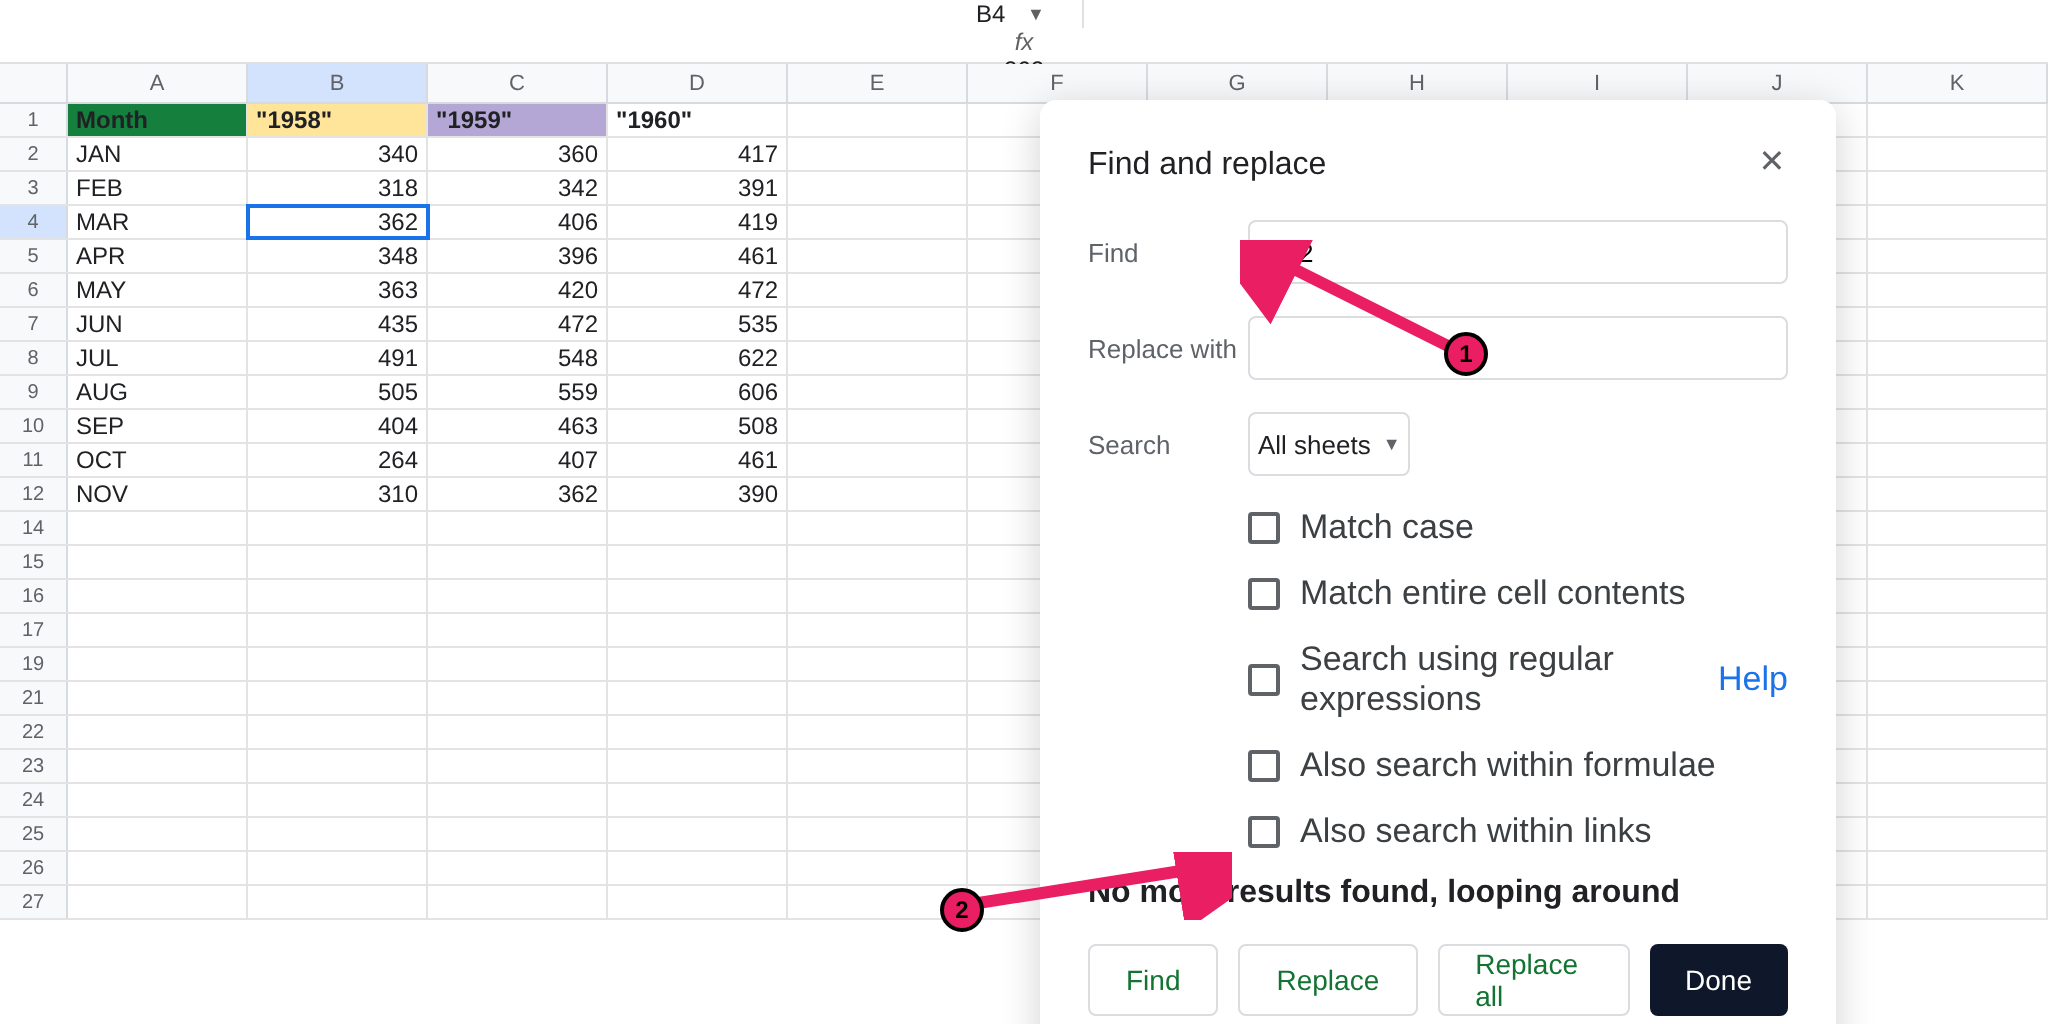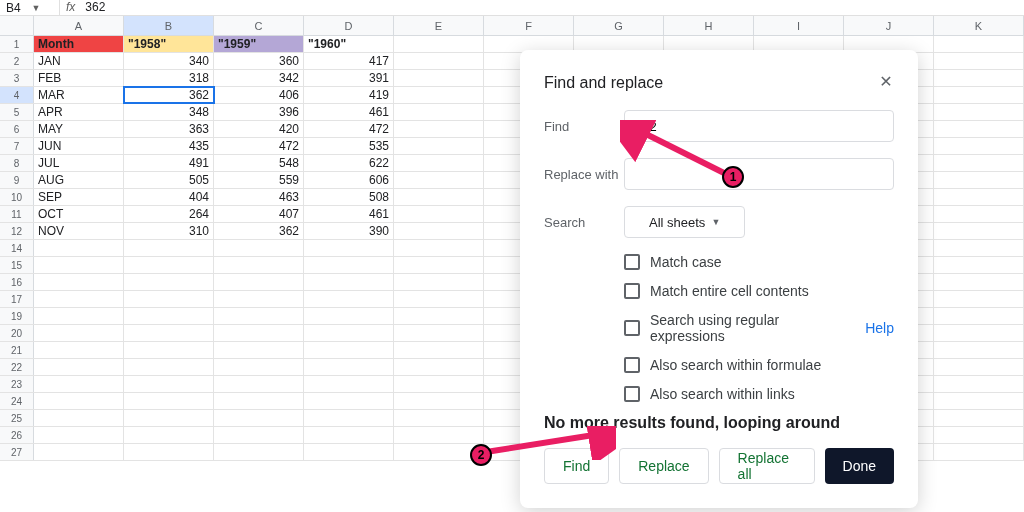--- a/index.html
+++ b/index.html
@@ -1,54 +1,54 @@
 <!DOCTYPE html>
 <html><head>
 <meta charset="utf-8">
 <style>
   * { box-sizing: border-box; margin: 0; padding: 0; }
   body { font-family: Arial, sans-serif; font-size: 13px; color: #202124; background: #fff; overflow: hidden; width: 1024px; height: 512px; position: relative; }
 
   
-  .formula-bar { display: flex; align-items: flex-start; height: 16px; border-bottom: 1px solid #e0e0e0; background: #fff; font-size: 12px; }
+  .formula-bar { display: flex; align-items: center; height: 32px; border-bottom: 1px solid #e0e0e0; background: #fff; font-size: 12px; flex-direction: column; }
   .name-box { width: 60px; padding: 0 6px; display: flex; align-items: center; gap: 4px; border-right: 1px solid #e0e0e0; height: 100%; }
   .name-box span { flex: 1; }
   .name-box .arrow { font-size: 9px; color: #616161; }
   .fx { padding: 0 6px; color: #616161; font-style: italic; }
   .formula-val { padding: 0 4px; }
 
   
   .sheet { position: relative; }
   .col-headers { display: flex; height: 20px; background: #f8f9fa; border-bottom: 1px solid #d7dbdf; }
   .row-hdr-spacer { width: 34px; border-right: 1px solid #d7dbdf; }
   .col-hdr { width: 90px; text-align: center; font-size: 11px; color: #5f6368; line-height: 20px; border-right: 1px solid #d7dbdf; }
   .col-hdr.sel { background: #d3e3fd; }
   .rows { }
   .row { display: flex; height: 17px; border-bottom: 1px solid #e3e3e3; }
   .row-num { width: 34px; text-align: center; font-size: 10px; color: #5f6368; line-height: 17px; background: #f8f9fa; border-right: 1px solid #d7dbdf; }
   .row-num.sel { background: #d3e3fd; }
   .cell { width: 90px; border-right: 1px solid #e3e3e3; padding: 0 4px; line-height: 17px; font-size: 12px; overflow: hidden; white-space: nowrap; }
   .cell.num { text-align: right; }
   .cell.bold { font-weight: bold; }
-  .hdr-month { background: #ef4444; font-weight: bold; }
+  .hdr-month { background: #15803d; font-weight: bold; }
   .hdr-1958 { background: #ffe599; font-weight: bold; }
   .hdr-1959 { background: #b4a7d6; font-weight: bold; }
   .hdr-1960 { font-weight: bold; }
   .cell.selected { outline: 2px solid #1a73e8; outline-offset: -1px; position: relative; z-index: 2; }
 
   
   .dialog { position: absolute; left: 520px; top: 50px; width: 398px; background: #fff; border-radius: 8px; box-shadow: 0 4px 20px rgba(0,0,0,0.18); padding: 24px; font-family: 'Google Sans', Arial, sans-serif; }
   .dialog-title { font-size: 16px; font-weight: 400; color: #202124; margin-bottom: 18px; }
   .close-x { position: absolute; top: 22px; right: 22px; font-size: 16px; color: #5f6368; cursor: pointer; width: 20px; height: 20px; text-align: center; line-height: 20px; }
   .field-row { display: flex; align-items: center; margin-bottom: 16px; }
   .field-label { width: 80px; font-size: 13px; color: #5f6368; }
   .field-input { flex: 1; height: 32px; border: 1px solid #dadce0; border-radius: 4px; padding: 0 10px; font-size: 13px; outline: none; }
-  .field-dropdown { display: inline-flex; align-items: center; gap: 6px; height: 32px; border: 1px solid #dadce0; border-radius: 4px; padding: 0 24px; font-size: 13px; color: #202124; cursor: pointer; }
+  .field-dropdown { display: inline-flex; align-items: center; gap: 6px; height: 32px; border: 1px solid #dadce0; border-radius: 4px; padding: 0 4px; font-size: 13px; color: #202124; cursor: pointer; }
   .field-dropdown .caret { font-size: 9px; color: #5f6368; }
-  .chk-row { display: flex; align-items: center; margin: 13px 0 12px 80px; gap: 10px; font-size: 14px; color: #3c4043; }
+  .chk-row { display: flex; align-items: center; margin: 13px 0 12px 80px; gap: 10px; font-size: 17px; color: #3c4043; }
   .chkbox { width: 16px; height: 16px; border: 2px solid #5f6368; border-radius: 2px; flex-shrink: 0; }
   .help-link { color: #1a73e8; margin-left: 6px; text-decoration: none; }
   .status-msg { font-weight: bold; font-size: 16px; margin: 4px 0 16px 0; color: #202124; }
   .btn-row { display: flex; gap: 10px; justify-content: flex-end; }
   .btn { height: 36px; padding: 0 18px; border-radius: 4px; font-size: 14px; font-family: 'Google Sans', Arial; cursor: pointer; display: inline-flex; align-items: center; justify-content: center; }
   .btn-outline { border: 1px solid #dadce0; background: #fff; color: #137333; }
   .btn-primary { background: #0f172a; color: #fff; border: none; font-weight: 500; }
 
   
   .marker { position: absolute; width: 22px; height: 22px; border-radius: 50%; background: #e91e63; border: 2px solid #000; color: #000; font-weight: bold; font-size: 12px; display: flex; align-items: center; justify-content: center; z-index: 20; }
@@ -314,34 +314,20 @@
         <div class="cell "></div>
         <div class="cell "></div>
         <div class="cell "></div>
         <div class="cell "></div>
         <div class="cell "></div>
         <div class="cell "></div>
         <div class="cell "></div>
         <div class="cell "></div>
       </div>
       <div class="row">
-        <div class="row-num">20</div>
-        <div class="cell "></div>
-        <div class="cell "></div>
-        <div class="cell "></div>
-        <div class="cell "></div>
-        <div class="cell "></div>
-        <div class="cell "></div>
-        <div class="cell "></div>
-        <div class="cell "></div>
-        <div class="cell "></div>
-        <div class="cell "></div>
-        <div class="cell "></div>
-      </div>
-      <div class="row">
         <div class="row-num">21</div>
         <div class="cell "></div>
         <div class="cell "></div>
         <div class="cell "></div>
         <div class="cell "></div>
         <div class="cell "></div>
         <div class="cell "></div>
         <div class="cell "></div>
         <div class="cell "></div>
         <div class="cell "></div>

